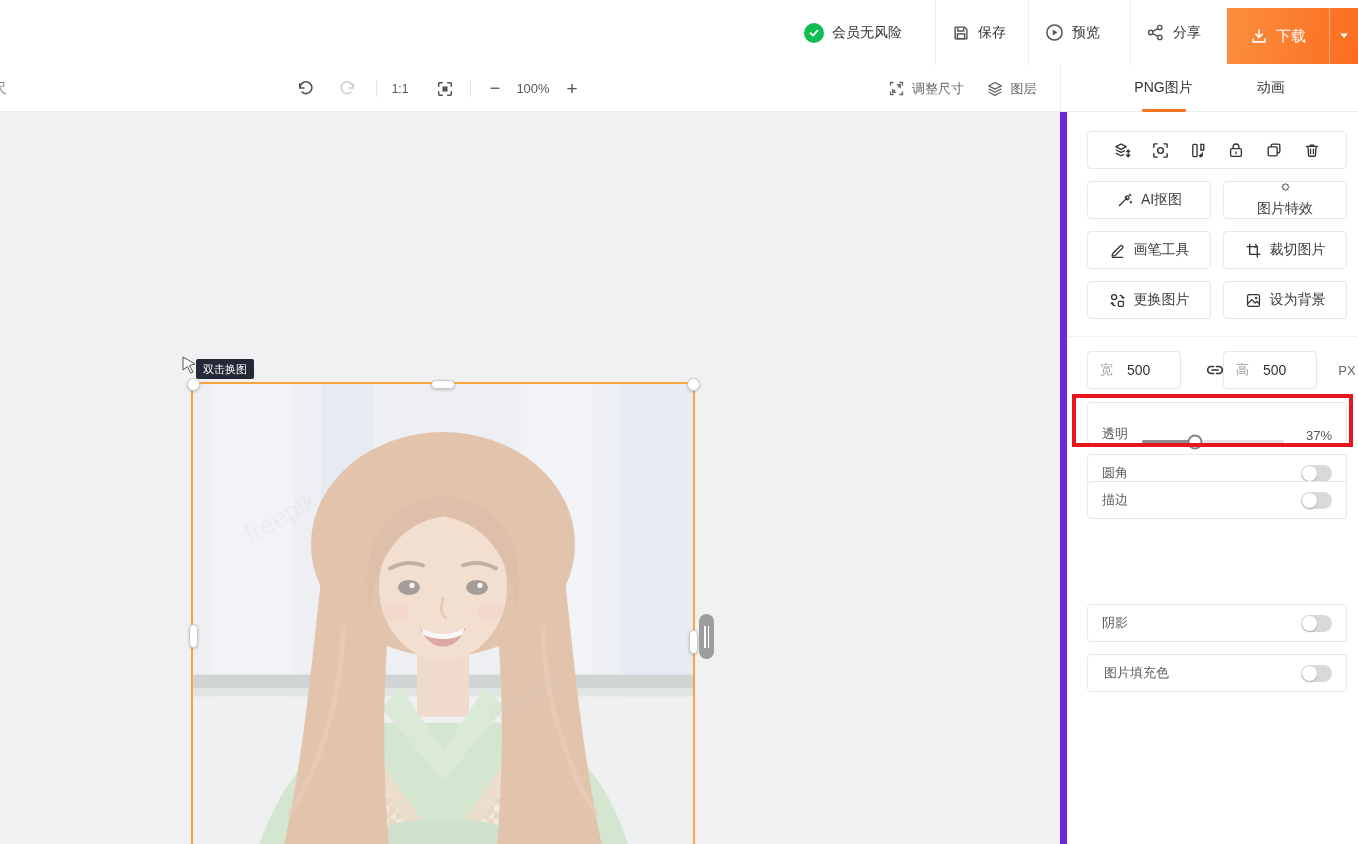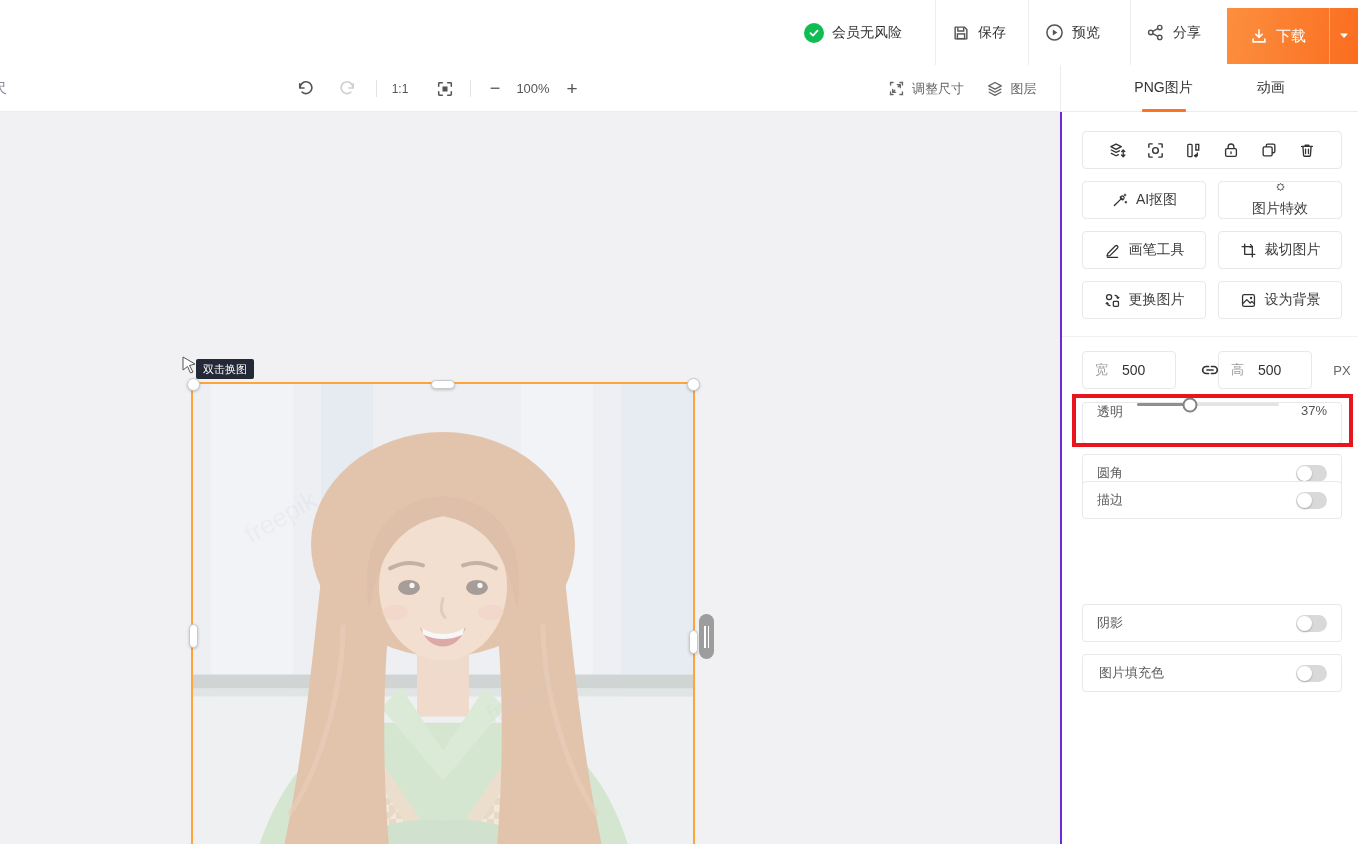--- a/index.html
+++ b/index.html
@@ -34,31 +34,31 @@
   .sel-border { position:absolute; left:191px; top:270px; width:504px; height:505px; border:2px solid #ffa43b; pointer-events:none; }
   .handle-dot { position:absolute; width:13px; height:13px; border-radius:50%; background:#fff; border:1px solid #c9c9c9; box-shadow:0 1px 3px rgba(0,0,0,.2); cursor:pointer; }
   .handle-pill-h { position:absolute; width:24px; height:9px; border-radius:5px; background:#fff; border:1px solid #c9c9c9; box-shadow:0 1px 3px rgba(0,0,0,.2); cursor:pointer; }
   .handle-pill-v { position:absolute; width:9px; height:24px; border-radius:5px; background:#fff; border:1px solid #c9c9c9; box-shadow:0 1px 3px rgba(0,0,0,.2); cursor:pointer; }
   .side-grip { position:absolute; left:699px; top:502px; width:15px; height:45px; border-radius:8px; background:#9d9d9d; display:flex; align-items:center; justify-content:center; gap:2px; cursor:grab; }
   .side-grip i { display:block; width:1.5px; height:22px; background:#fff; }
   .tooltip { position:absolute; left:196px; top:247px; height:20px; background:#232937; color:#fff; font-size:11px; line-height:20px; padding:0 7px; border-radius:2px; white-space:nowrap; }
   .cursor-arrow { position:absolute; left:181px; top:244px; }
 
   
-  .panel { position:absolute; left:1060px; top:112px; width:298px; height:732px; background:#fff; border-left:2px solid #6d28d9; }
+  .panel { position:absolute; left:1060px; top:112px; width:298px; height:732px; background:#fff; border-left:7px solid #6d28d9; }
   .card { position:absolute; background:#fff; border:1px solid #e8e8e8; border-radius:4px; }
   .icon-card { left:20px; top:19px; width:260px; height:38px; display:flex; align-items:center; justify-content:space-between; padding:0 22px; }
   .icon-btn { display:flex; align-items:center; justify-content:center; width:24px; height:24px; cursor:pointer; }
   .act-btn { width:124px; height:38px; display:flex; align-items:center; justify-content:center; gap:8px; font-size:14px; color:#3c3c3c; cursor:pointer; }
   .divider-h { position:absolute; left:0; top:224px; width:298px; height:1px; background:#f0f0f0; }
   .wh-card { width:94px; height:38px; display:flex; align-items:center; padding:0 12px; gap:14px; font-size:13px; color:#9a9a9a; cursor:text; }
   .wh-val { font-size:14px; color:#333; }
   .px-label { position:absolute; left:262px; top:239px; width:36px; height:38px; display:flex; align-items:center; justify-content:center; font-size:13px; color:#666; }
   .link-btn { position:absolute; left:124px; top:239px; width:48px; height:38px; display:flex; align-items:center; justify-content:center; cursor:pointer; }
-  .slider-card { left:20px; top:290px; width:260px; height:42px; display:flex; align-items:flex-start; padding:0 14px; }
+  .slider-card { left:20px; top:290px; width:260px; height:42px; display:flex; align-items:flex-end; padding:0 14px; }
   .slider-label { font-size:13px; color:#555; }
   .slider-track { position:relative; flex:1; height:3px; background:#e4e4e4; border-radius:2px; margin:0 16px 0 14px; }
   .slider-fill { position:absolute; left:0; top:0; height:3px; width:37%; background:#8f8f8f; border-radius:2px; }
   .slider-knob { position:absolute; left:37%; top:50%; transform:translate(-50%,-50%); width:15px; height:15px; border-radius:50%; background:#fff; border:2.5px solid #828282; cursor:pointer; }
   .slider-value { font-size:13px; color:#555; width:32px; text-align:right; }
   .toggle-row { left:20px; width:260px; height:38px; display:flex; align-items:center; justify-content:space-between; padding:0 14px;gap:6px; }
   .toggle-row .lbl { font-size:13px; color:#5c5c5c; }
   .switch { position:relative; width:31px; height:17px; border-radius:9px; background:#d9d9d9; cursor:pointer; }
   .switch .knob { position:absolute; left:1px; top:1px; width:15px; height:15px; border-radius:50%; background:#fff; box-shadow:0 1px 2px rgba(0,0,0,.25); }
 

